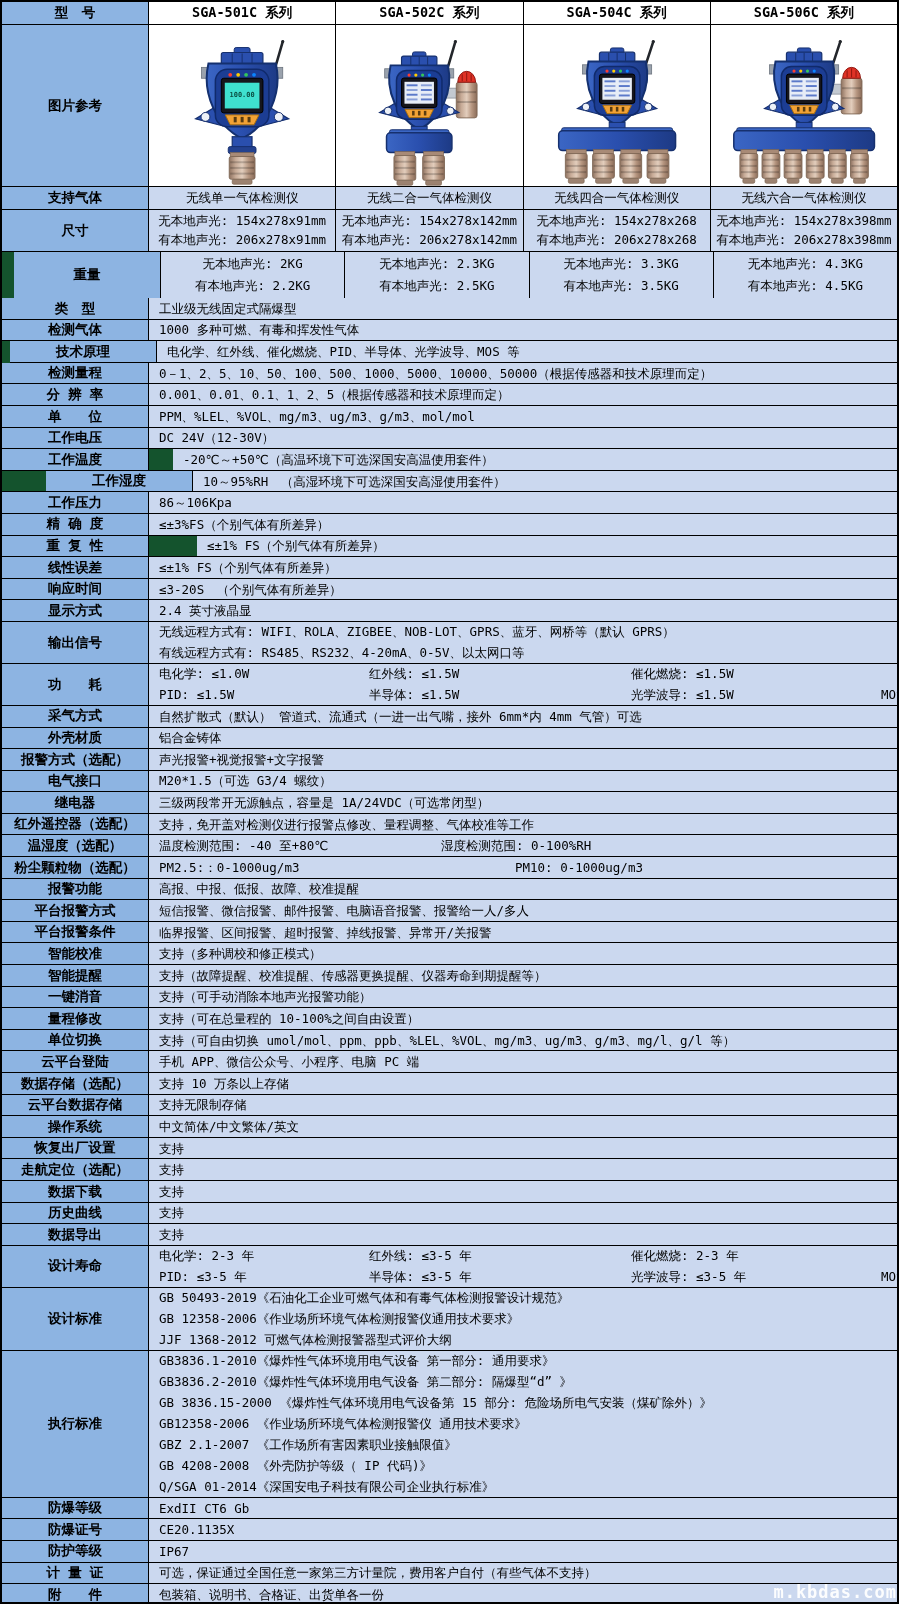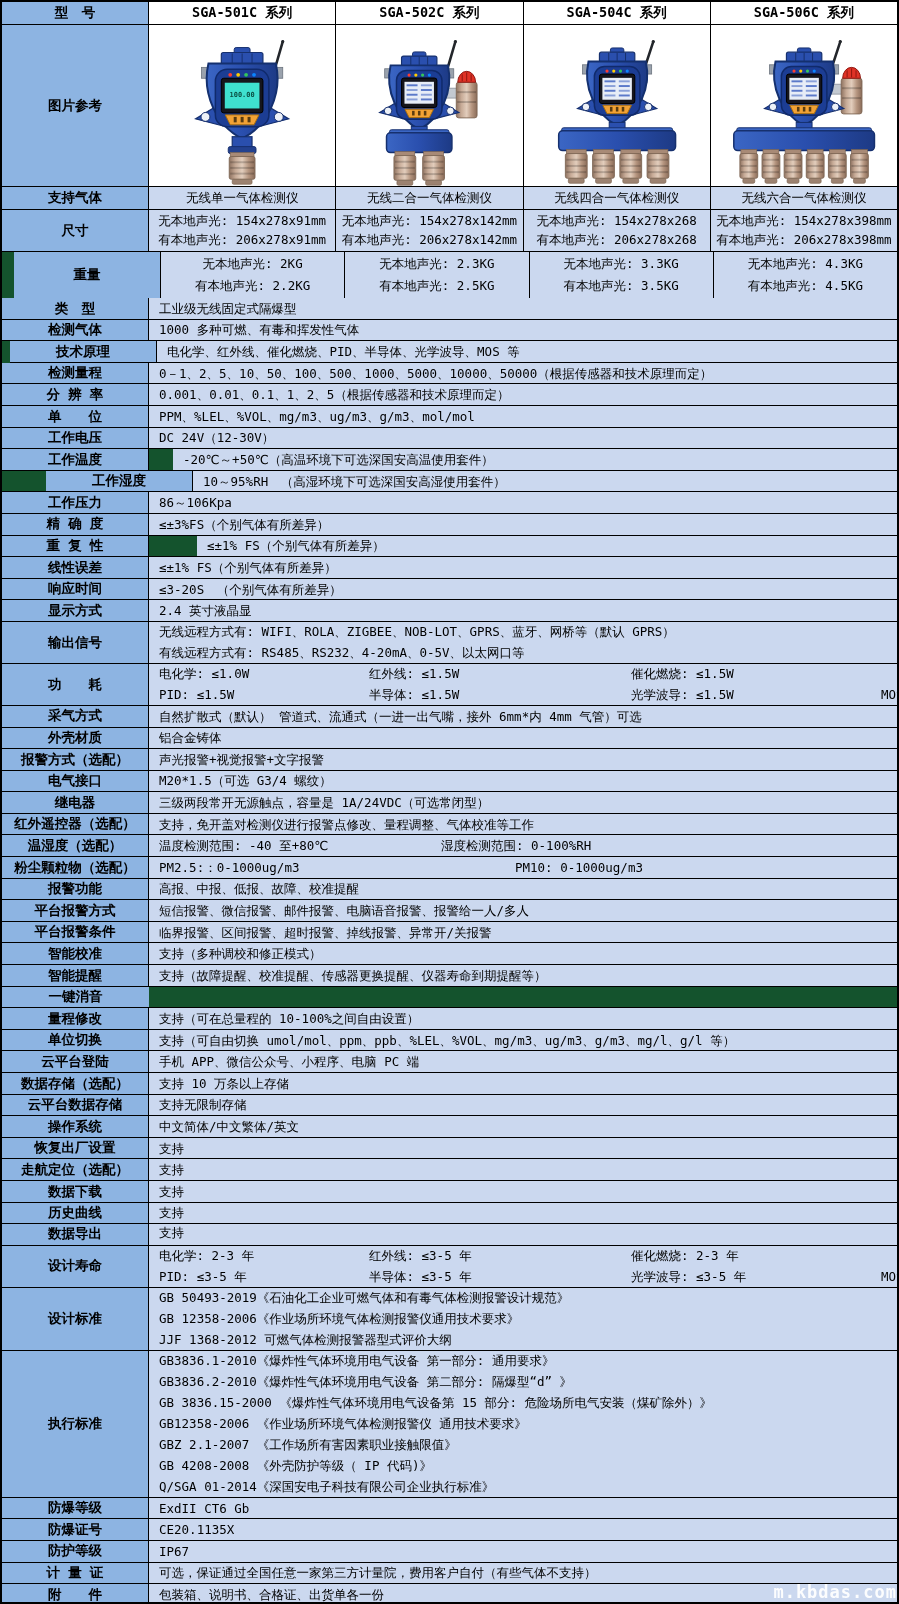--- a/index.html
+++ b/index.html
@@ -478,20 +478,21 @@
         <div class="cell label">平台报警条件</div>
         <div class="cell value"><div class="line"><span class="seg">临界报警、区间报警、超时报警、掉线报警、异常开/关报警</span></div></div>
       </div><div class="row" style="height: 21.6px;">
         <div class="cell label">智能校准</div>
         <div class="cell value"><div class="line"><span class="seg">支持（多种调校和修正模式）</span></div></div>
       </div><div class="row" style="height: 21.6px;">
         <div class="cell label">智能提醒</div>
         <div class="cell value"><div class="line"><span class="seg">支持（故障提醒、校准提醒、传感器更换提醒、仪器寿命到期提醒等）</span></div></div>
       </div><div class="row" style="height: 21.6px;">
         <div class="cell label">一键消音</div>
+        <div class="cell value"><div class="line"><span class="seg">支持（可手动消除本地声光报警功能）</span></div></div>
       </div><div class="row" style="height: 21.6px;">
         <div class="cell label">量程修改</div>
         <div class="cell value"><div class="line"><span class="seg">支持（可在总量程的 10-100%之间自由设置）</span></div></div>
       </div><div class="row" style="height: 21.6px;">
         <div class="cell label">单位切换</div>
         <div class="cell value"><div class="line"><span class="seg">支持（可自由切换 umol/mol、ppm、ppb、%LEL、%VOL、mg/m3、ug/m3、g/m3、mg/l、g/l 等）</span></div></div>
       </div><div class="row" style="height: 21.6px;">
         <div class="cell label">云平台登陆</div>
         <div class="cell value"><div class="line"><span class="seg">手机 APP、微信公众号、小程序、电脑 PC 端</span></div></div>
       </div><div class="row" style="height: 21.6px;">
@@ -508,21 +509,21 @@
         <div class="cell value"><div class="line"><span class="seg">支持</span></div></div>
       </div><div class="row" style="height: 21.6px;">
         <div class="cell label">走航定位（选配）</div>
         <div class="cell value"><div class="line"><span class="seg">支持</span></div></div>
       </div><div class="row" style="height: 21.6px;">
         <div class="cell label">数据下载</div>
         <div class="cell value"><div class="line"><span class="seg">支持</span></div></div>
       </div><div class="row" style="height: 21.6px;">
         <div class="cell label">历史曲线</div>
         <div class="cell value"><div class="line"><span class="seg">支持</span></div></div>
-      </div><div class="row" style="height: 21.6px; font-family: Liberation Mono, monospace;">
+      </div><div class="row" style="height: 21.6px;">
         <div class="cell label">数据导出</div>
         <div class="cell value"><div class="line"><span class="seg">支持</span></div></div>
       </div><div class="row" style="height: 42px;">
         <div class="cell label">设计寿命</div>
         <div class="cell value"><div class="line tab-quad"><span class="seg">电化学: 2-3 年</span><span class="seg">红外线: ≤3-5 年</span><span class="seg">催化燃烧: 2-3 年</span></div><div class="line tab-quad"><span class="seg">PID: ≤3-5 年</span><span class="seg">半导体: ≤3-5 年</span><span class="seg">光学波导: ≤3-5 年</span><span class="seg">MOS: ≤3-5 年</span></div></div>
       </div><div class="row" style="height: 63px;">
         <div class="cell label">设计标准</div>
         <div class="cell value"><div class="line"><span class="seg">GB 50493-2019《石油化工企业可燃气体和有毒气体检测报警设计规范》</span></div><div class="line"><span class="seg">GB 12358-2006《作业场所环境气体检测报警仪通用技术要求》</span></div><div class="line"><span class="seg">JJF 1368-2012 可燃气体检测报警器型式评价大纲</span></div></div>
       </div><div class="row" style="height: 147px;">
         <div class="cell label">执行标准</div>

